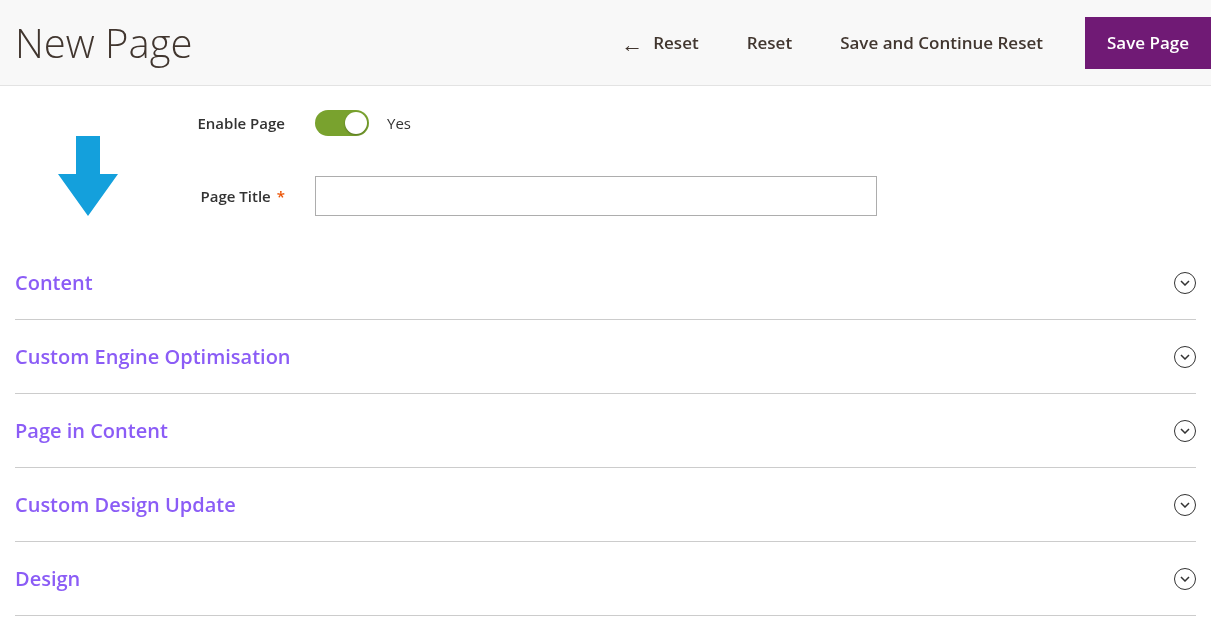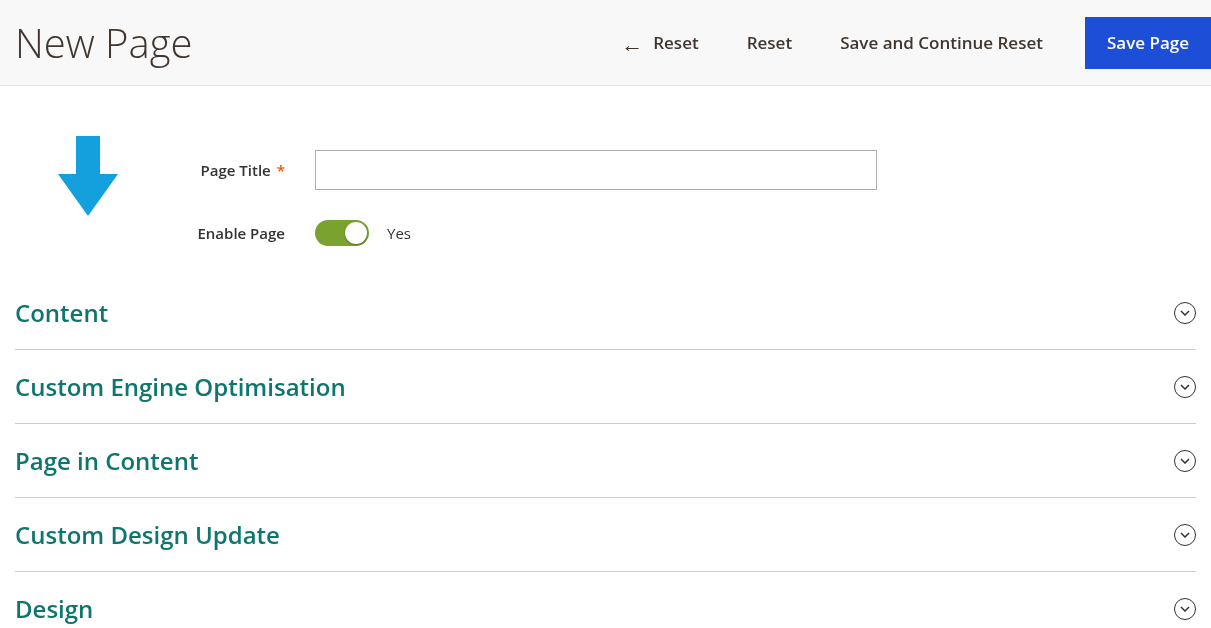--- a/index.html
+++ b/index.html
@@ -40,21 +40,21 @@
       align-items: center;
       gap: 10px;
       font-family: inherit;
     }
     .back-arrow {
       font-size: 22px;
       font-weight: 400;
       line-height: 1;
     }
     .save-btn {
-      background: #1d4ed8;
+      background: #701a75;
       color: #fff;
       border: none;
       font-size: 17px;
       font-weight: 600;
       padding: 14px 22px;
       margin-left: 18px;
       cursor: pointer;
       height: 52px;
       font-family: inherit;
     }
@@ -125,23 +125,23 @@
       justify-content: space-between;
       align-items: center;
       height: 74px;
       border-bottom: 1px solid #ccc;
       cursor: pointer;
     }
     .section-row:first-child {
       border-top: none;
     }
     .section-title {
-      font-size: 24px;
-      font-weight: 600;
-      color: #0f766e;
+      font-size: 20px;
+      font-weight: 600;
+      color: #8b5cf6;
     }
     .chevron-circle {
       width: 22px;
       height: 22px;
       border: 1.5px solid #333;
       border-radius: 50%;
       display: flex;
       align-items: center;
       justify-content: center;
     }
@@ -170,34 +170,34 @@
       <span>Save Page</span>
     </button>
   </div>
 </div>
 
 <div class="form-area">
   <svg class="annotation-arrow" width="60" height="80" viewBox="0 0 60 80">
     <path d="M 18 0 L 42 0 L 42 38 L 60 38 L 30 80 L 0 38 L 18 38 Z" fill="#14a0dc"></path>
   </svg>
 
-  <div class="field-row" style="margin-top:40px;">
-    <div class="field-label">
-      <span>Page Title</span><span class="req">*</span>
-    </div>
-    <input type="text" class="text-input" value="" style="">
-  </div>
-
   <div class="field-row">
     <div class="field-label">Enable Page</div>
     <div class="toggle">
       <div class="knob"></div>
     </div>
     <span class="toggle-text">Yes</span>
   </div>
+
+  <div class="field-row" style="margin-top:40px;">
+    <div class="field-label">
+      <span>Page Title</span><span class="req">*</span>
+    </div>
+    <input type="text" class="text-input" value="" style="">
+  </div>
 </div>
 
 <div class="sections">
   <div class="section-row">
     <span class="section-title">Content</span>
     <span class="chevron-circle">
       <svg viewBox="0 0 10 6">
           <path d="M1 1 L5 5 L9 1" stroke="#333" stroke-width="1.5" fill="none"></path>
         </svg>
     </span>

